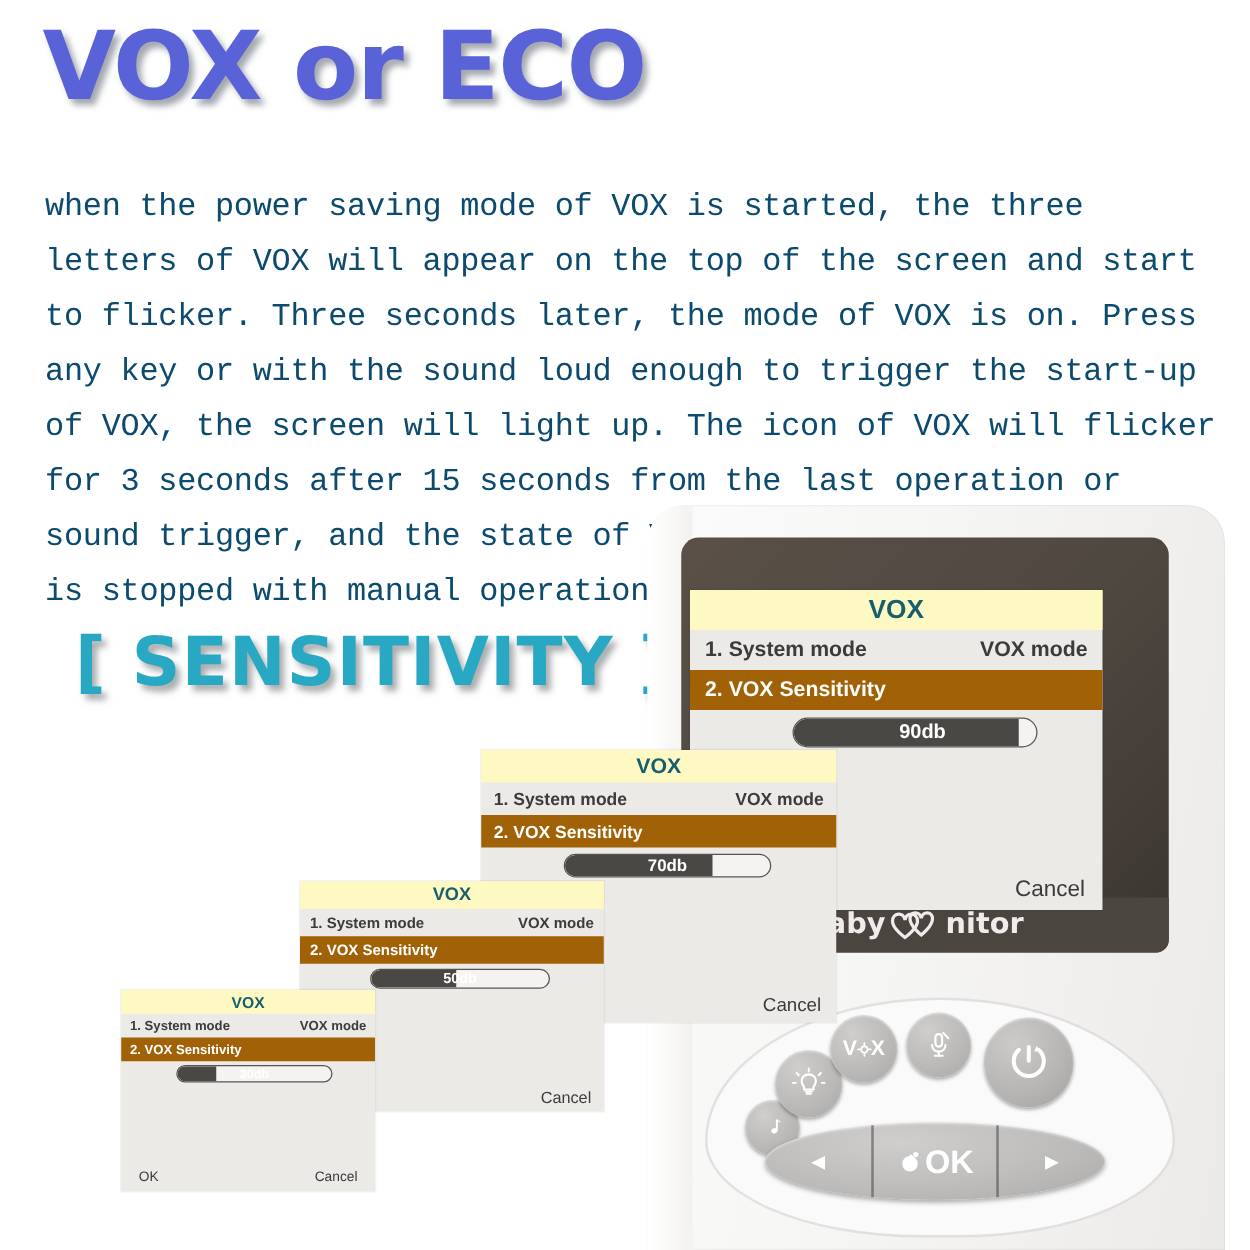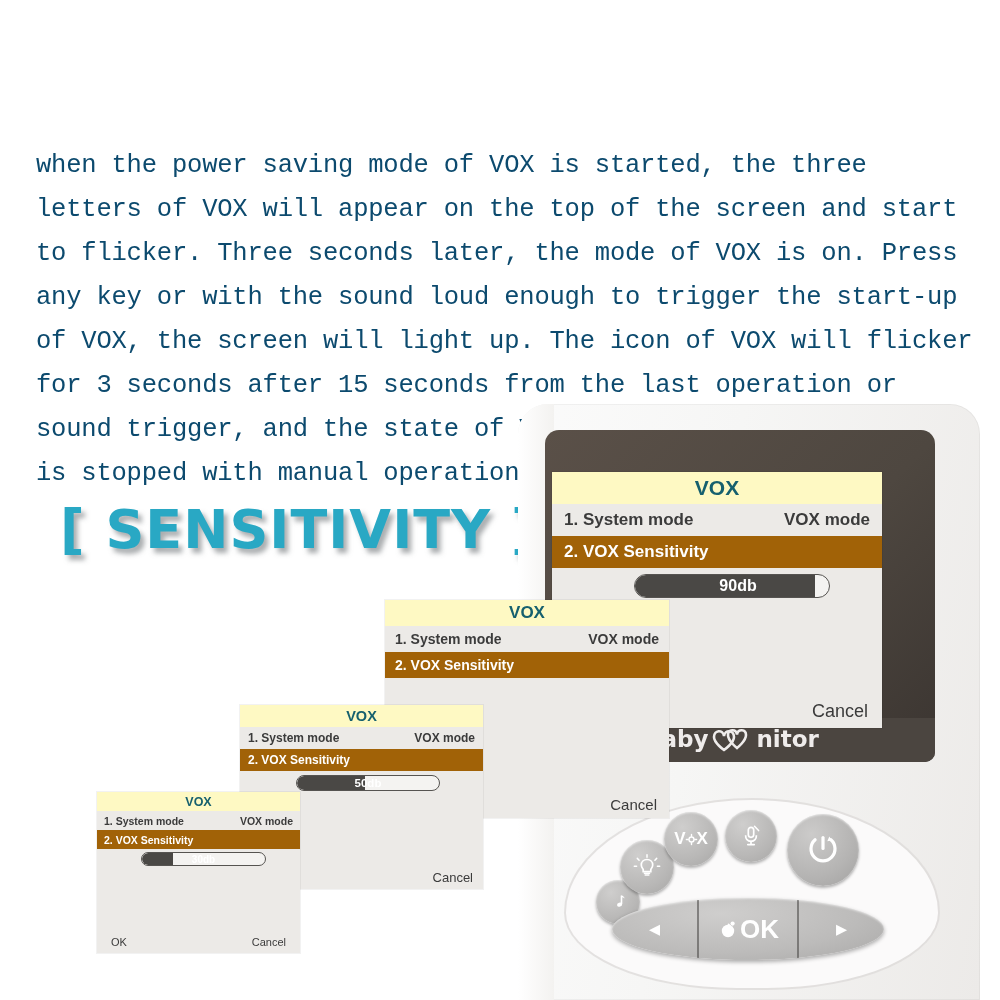--- a/index.html
+++ b/index.html
@@ -162,20 +162,21 @@
   #screen-30db .slider-wrap{margin-top:3px;padding:0 12px;}
   #screen-30db .slider{height:14px;margin-left:32px;width:125px;}
   #screen-30db .slider-label{font-size:10px;}
   #screen-30db .scr-footer{height:22px;padding:0 14px;font-size:11px;}
 </style>
 </head>
 <body>
 
 <div id="page">
 
+  <div class="title-vox">VOX or ECO</div>
 
   <p class="body-copy">when the power saving mode of VOX is started, the three letters of VOX will appear on the top of the screen and start to flicker. Three seconds later, the mode of VOX is on. Press any key or with the sound loud enough to trigger the start-up of VOX, the screen will light up. The icon of VOX will flicker for 3 seconds after 15 seconds from the last operation or sound trigger, and the state of VOX will be on again until it is stopped with manual operation.</p>
 
   <div class="title-sens">[ SENSITIVITY ]</div>
 
   <div class="device">
     <div class="device-gloss"></div>
   </div>
 
   <div class="bezel"></div>
@@ -277,20 +278,26 @@
   <div class="screen" id="screen-70db">
     <div class="scr-header">VOX</div>
     <div class="scr-row">
       <span>1. System mode</span>
       <span>VOX mode</span>
     </div>
     <div class="scr-row sel">
       <span>2. VOX Sensitivity</span>
       <span></span>
     </div>
+    <div class="slider-wrap">
+      <div class="slider">
+        <div class="slider-fill" style="width: 72%;"></div>
+        <div class="slider-label">70db</div>
+      </div>
+    </div>
     <div class="scr-footer">
       <span class="ok"></span>
       <span class="cancel">Cancel</span>
     </div>
   </div>
 
   <div class="screen" id="screen-50db">
     <div class="scr-header">VOX</div>
     <div class="scr-row">
       <span>1. System mode</span>

